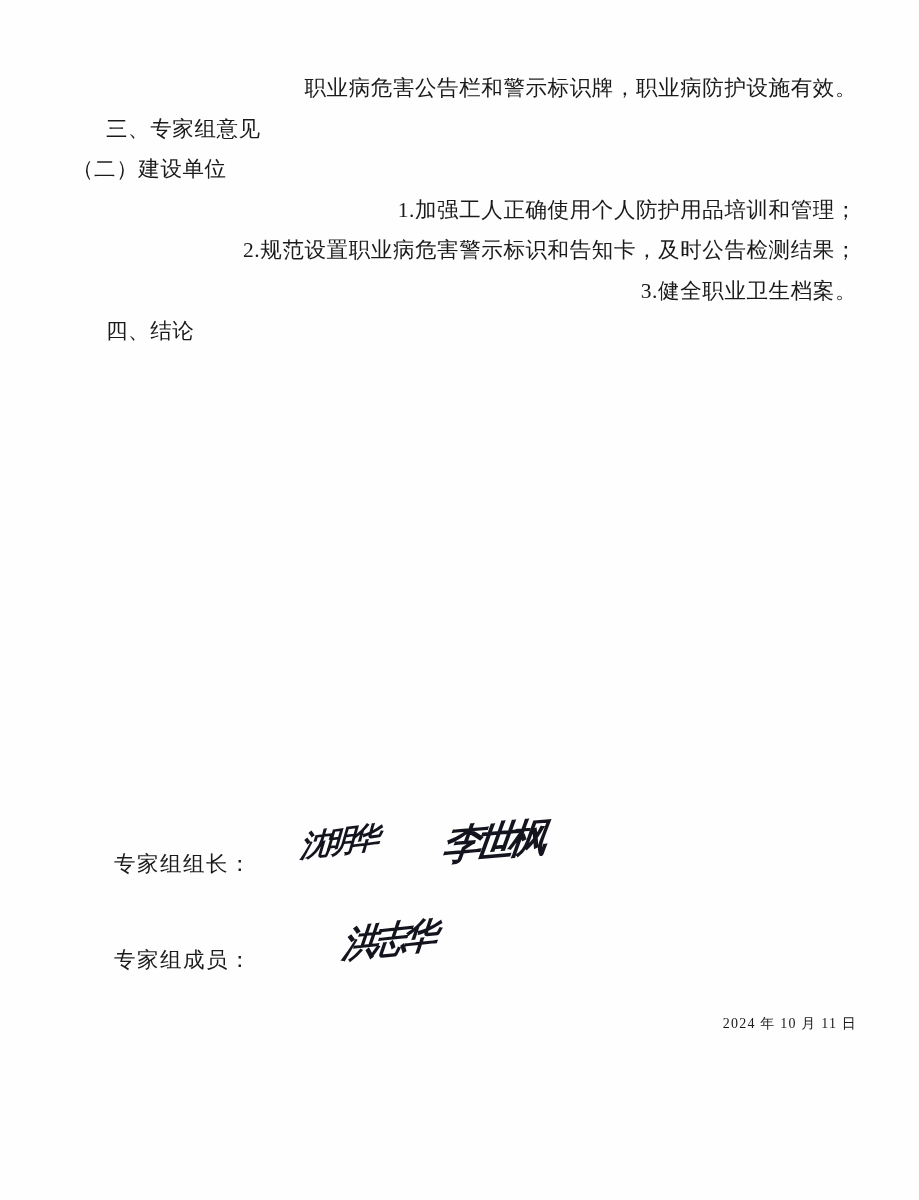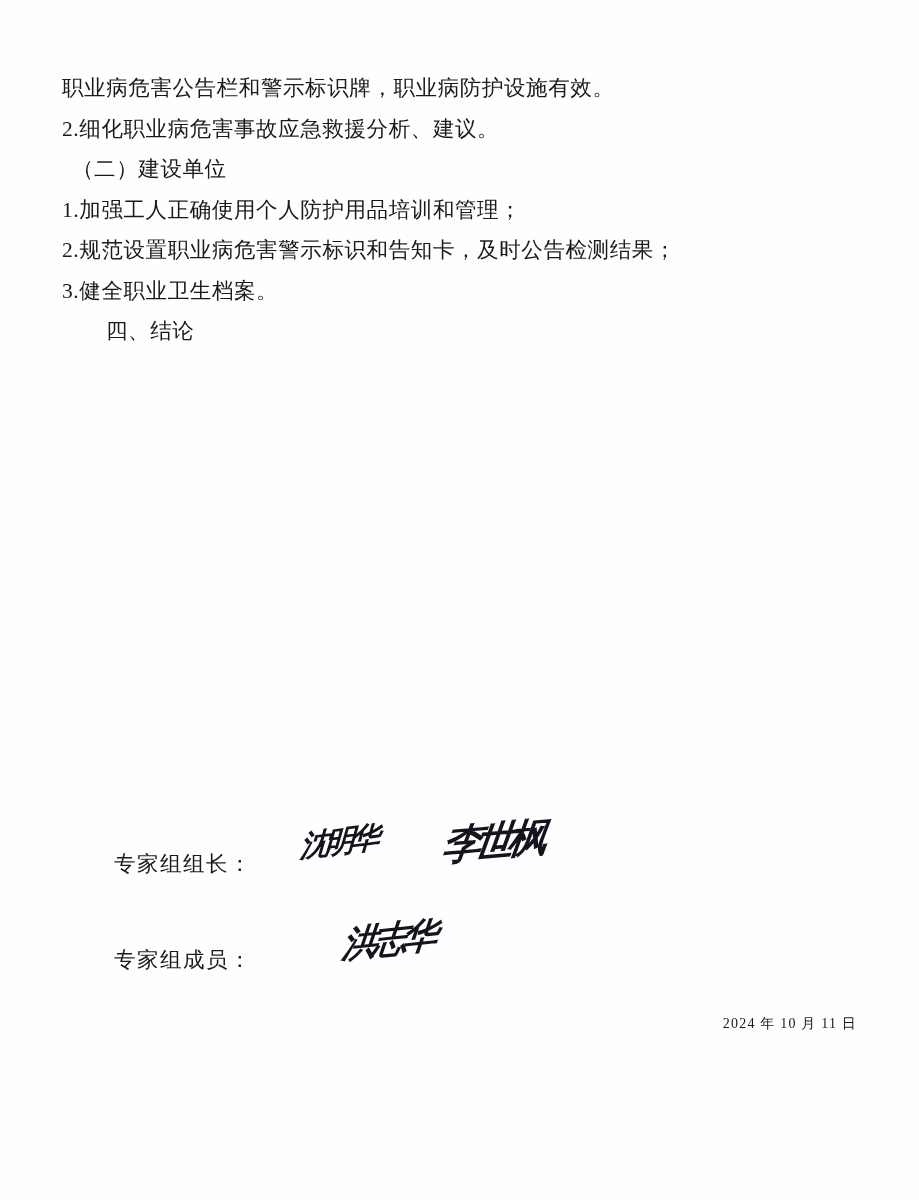--- a/index.html
+++ b/index.html
@@ -34,20 +34,21 @@
     white-space: pre-wrap;
   }
   .para.indent1 {
     text-indent: 44px;
   }
   .para.indent-half {
     text-indent: 10px;
   }
   .para.block {
     text-indent: 0;
+    text-align: right;
   }
   .flow {
     margin: 0 0 0 0;
     line-height: 1.72;
     text-indent: 44px;
     text-align: justify;
     text-justify: inter-ideograph;
   }
   .sig-area {
     position: absolute;
@@ -107,24 +108,24 @@
 </style>
 </head>
 <body>
 
 <div class="page">
 
   <div class="doc-body">
 
     <p class="para block">职业病危害公告栏和警示标识牌，职业病防护设施有效。</p>
 
+    <p class="para indent1">三、专家组意见</p>
 
 
 
-    <p class="para block">2.细化职业病危害事故应急救援分析、建议。</p>
 
     <p class="para indent-half">（二）建设单位</p>
 
     <p class="para block">1.加强工人正确使用个人防护用品培训和管理；</p>
 
     <p class="para block">2.规范设置职业病危害警示标识和告知卡，及时公告检测结果；</p>
 
     <p class="para block">3.健全职业卫生档案。</p>
 
     <p class="para indent1">四、结论</p>

